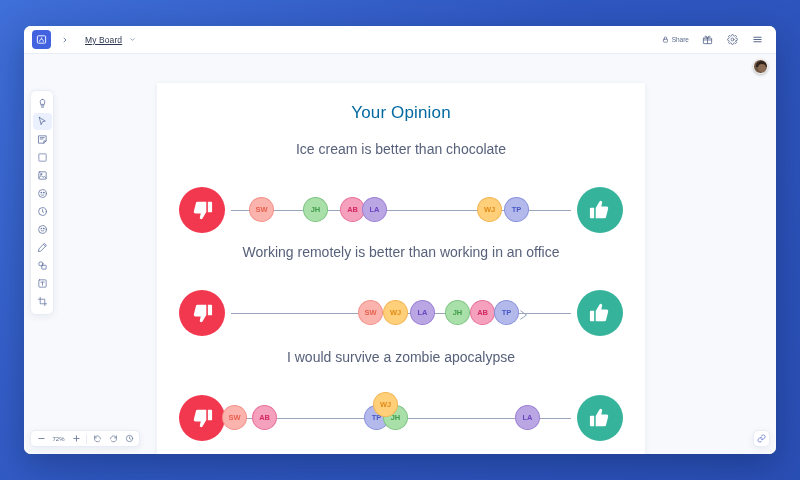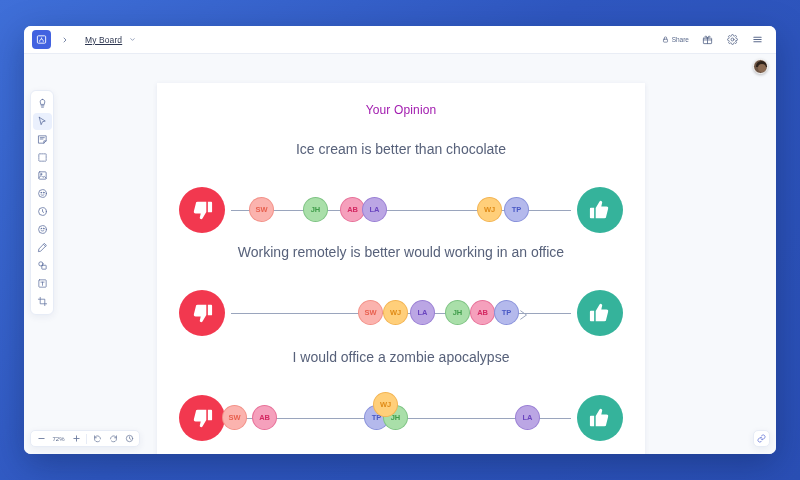--- a/index.html
+++ b/index.html
@@ -107,22 +107,22 @@
     position: absolute;
     left: 133px; top: 29px;
     width: 488px; height: 378px;
     background: #ffffff;
     box-shadow: 0 1px 5px rgba(40,60,120,.09);
   }
   #frame-title {
     position: absolute;
     top: 20px; left: 0; width: 100%;
     text-align: center;
-    font-size: 12px;
-    color: #a21caf;
+    font-size: 17px;
+    color: #0369a1;
     letter-spacing: .15px;
   }
 
   
   .row { position: absolute; left: 0; width: 100%; }
   .row-label {
     position: absolute; top: 0; left: 0; width: 100%;
     text-align: center;
     font-size: 14px;
     color: #57617a;
@@ -314,21 +314,21 @@
             <div class="chip" style="left: 320px; top: 10px; background: rgb(255, 207, 122); color: rgb(224, 139, 23); border: 1.5px solid rgba(224, 139, 23, 0.4);">
               <span>WJ</span>
             </div>
             <div class="chip" style="left: 347px; top: 10px; background: rgb(180, 185, 236); color: rgb(72, 87, 196); border: 1.5px solid rgba(72, 87, 196, 0.4);">
               <span>TP</span>
             </div>
           </div>
       </div>
 
       <div class="row" style="top:161px;" id="row-1">
-        <div class="row-label">Working remotely is better would working in an office</div>
+        <div class="row-label">Working remotely is better than working in an office</div>
         <div class="track">
           <div class="track-line" style="left:74px; right:74px;"></div>
           <div class="endcap down">
             <svg width="22" height="22" viewBox="0 0 24 24" fill="currentColor" style="transform:rotate(180deg)">
               <path d="M2 9.5h3.6V21H2a1 1 0 0 1-1-1V10.5a1 1 0 0 1 1-1z"></path>
               <path d="M7.3 21V9.8l4.2-7.1a1.6 1.6 0 0 1 2.9 1.2l-1 4.4h5.4a2 2 0 0 1 2 2.5l-2 8A2 2 0 0 1 16.9 21H7.3z"></path>
             </svg>
           </div>
           <div class="endcap up">
             <svg width="22" height="22" viewBox="0 0 24 24" fill="currentColor">
@@ -356,21 +356,21 @@
             <div class="chip" style="left: 313px; top: 10px; background: rgb(245, 160, 188); color: rgb(212, 42, 99); border: 1.5px solid rgba(212, 42, 99, 0.4);">
               <span>AB</span>
             </div>
             <div class="chip" style="left: 337px; top: 10px; background: rgb(180, 185, 236); color: rgb(72, 87, 196); border: 1.5px solid rgba(72, 87, 196, 0.4);">
               <span>TP</span>
             </div>
           </div>
       </div>
 
       <div class="row" style="top:266px;" id="row-2">
-        <div class="row-label">I would office a zombie apocalypse</div>
+        <div class="row-label">I would survive a zombie apocalypse</div>
         <div class="track">
           <div class="track-line" style="left:74px; right:74px;"></div>
           <div class="endcap down">
             <svg width="22" height="22" viewBox="0 0 24 24" fill="currentColor" style="transform:rotate(180deg)">
               <path d="M2 9.5h3.6V21H2a1 1 0 0 1-1-1V10.5a1 1 0 0 1 1-1z"></path>
               <path d="M7.3 21V9.8l4.2-7.1a1.6 1.6 0 0 1 2.9 1.2l-1 4.4h5.4a2 2 0 0 1 2 2.5l-2 8A2 2 0 0 1 16.9 21H7.3z"></path>
             </svg>
           </div>
           <div class="endcap up">
             <svg width="22" height="22" viewBox="0 0 24 24" fill="currentColor">

